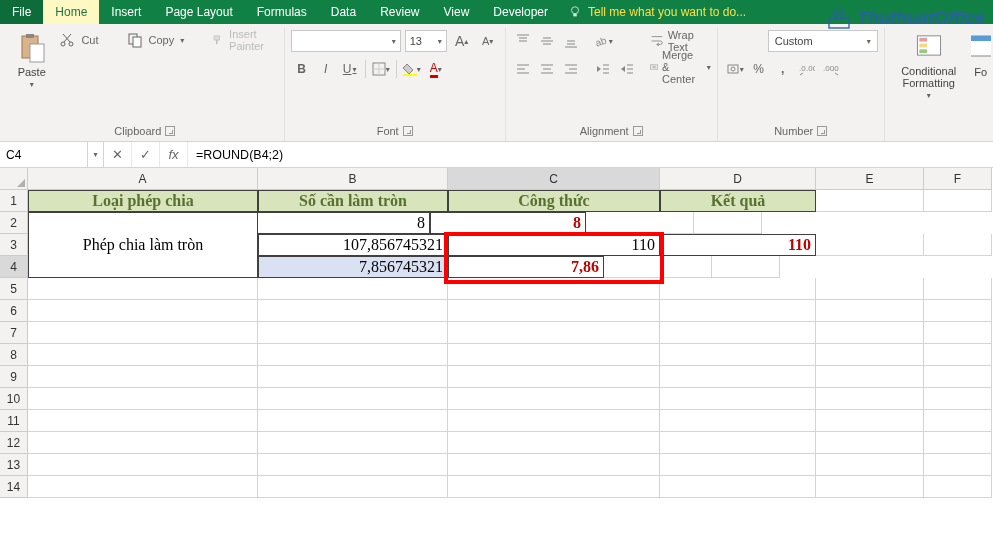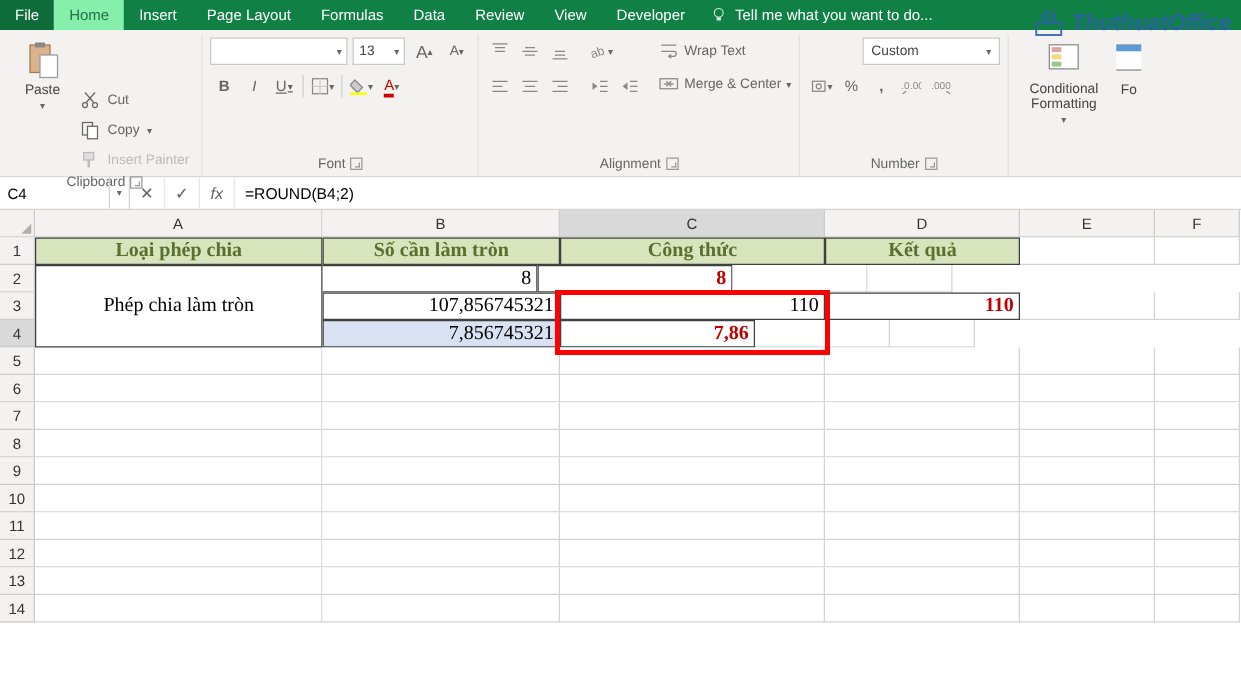--- a/index.html
+++ b/index.html
@@ -2,36 +2,36 @@
 <html><head>
 <meta charset="utf-8">
 <style>
 * { margin: 0; padding: 0; box-sizing: border-box; font-family: 'Segoe UI', Tahoma, sans-serif; }
 body { width: 993px; height: 551px; background: #fff; overflow: hidden; position: relative; }
 
 
 .titlebar { height: 24px; background: #108045; display: flex; align-items: stretch; color: #fff; font-size: 12px; }
 .titlebar .tab { padding: 0 12px; display: flex; align-items: center; cursor: pointer; }
 .titlebar .tab.file { background: #0e6b3a; }
-.titlebar .tab.active { background: #86efac; color: #217346; }
-.titlebar .tell-me { padding: 0 8px; display: flex; align-items: center; gap: 6px; color: #ffffff; justify-content: flex-end; }
+.titlebar .tab.active { background: #fef9c3; color: #217346; }
+.titlebar .tell-me { padding: 0 8px; display: flex; align-items: center; gap: 6px; color: #fde047; justify-content: flex-end; }
 .titlebar .bulb { width: 14px; height: 14px; }
 
 
 .ribbon { height: 118px; background: #f3f2f1; border-bottom: 1px solid #d4d4d4; display: flex; padding: 4px 6px 0; }
 .group { display: flex; flex-direction: column; align-items: center; padding: 0 6px; border-right: 1px solid #e1e1e1; }
 .group:last-child { border-right: none; }
 .group-content { flex: 1; display: flex; align-items: flex-start; gap: 4px; padding-top: 2px; }
 .group-label { font-size: 11px; color: #666; padding: 2px 0 4px; display: flex; align-items: center; gap: 4px; }
 .dlg-launcher { width: 10px; height: 10px; border: 1px solid #999; position: relative; }
 .dlg-launcher::after { content:''; position:absolute; right:1px; bottom:1px; width:3px; height:3px; border-right:1px solid #999; border-bottom:1px solid #999; }
 
 .big-btn { display: flex; flex-direction: column; align-items: center; width: 44px; height: 70px; font-size: 11px; color: #444; gap: 2px; }
 .big-btn .icon { width: 32px; height: 32px; margin-top: 2px; }
-.small-row { display: flex; flex-direction: column; gap: 4px; font-size: 11px; color: #666; margin-top: 40px; }
+.small-row { display: flex; flex-direction: row; gap: 20px; font-size: 11px; color: #666; }
 .small-row .item { display: flex; align-items: center; gap: 6px; height: 20px; padding: 0 4px; }
 .small-row .icon { width: 16px; height: 16px; }
 
 .font-row1 { display:flex; gap:4px; align-items:center; }
 .font-select { width: 110px; height:22px; border:1px solid #c8c8c8; background:#fff; font-size:11px; padding:0 4px; color:#666; display:flex; align-items:center; justify-content:space-between; }
 .size-select { width: 42px; height:22px; border:1px solid #c8c8c8; background:#fff; font-size:11px; padding:0 4px; color:#444; display:flex; align-items:center; justify-content:space-between; }
 .btn22 { width:22px; height:22px; display:flex; align-items:center; justify-content:center; font-size:12px; color:#666; border:1px solid transparent; }
 .font-row2 { display:flex; gap:2px; align-items:center; margin-top:6px; }
 .font-col { display:flex; flex-direction:column; }
 

